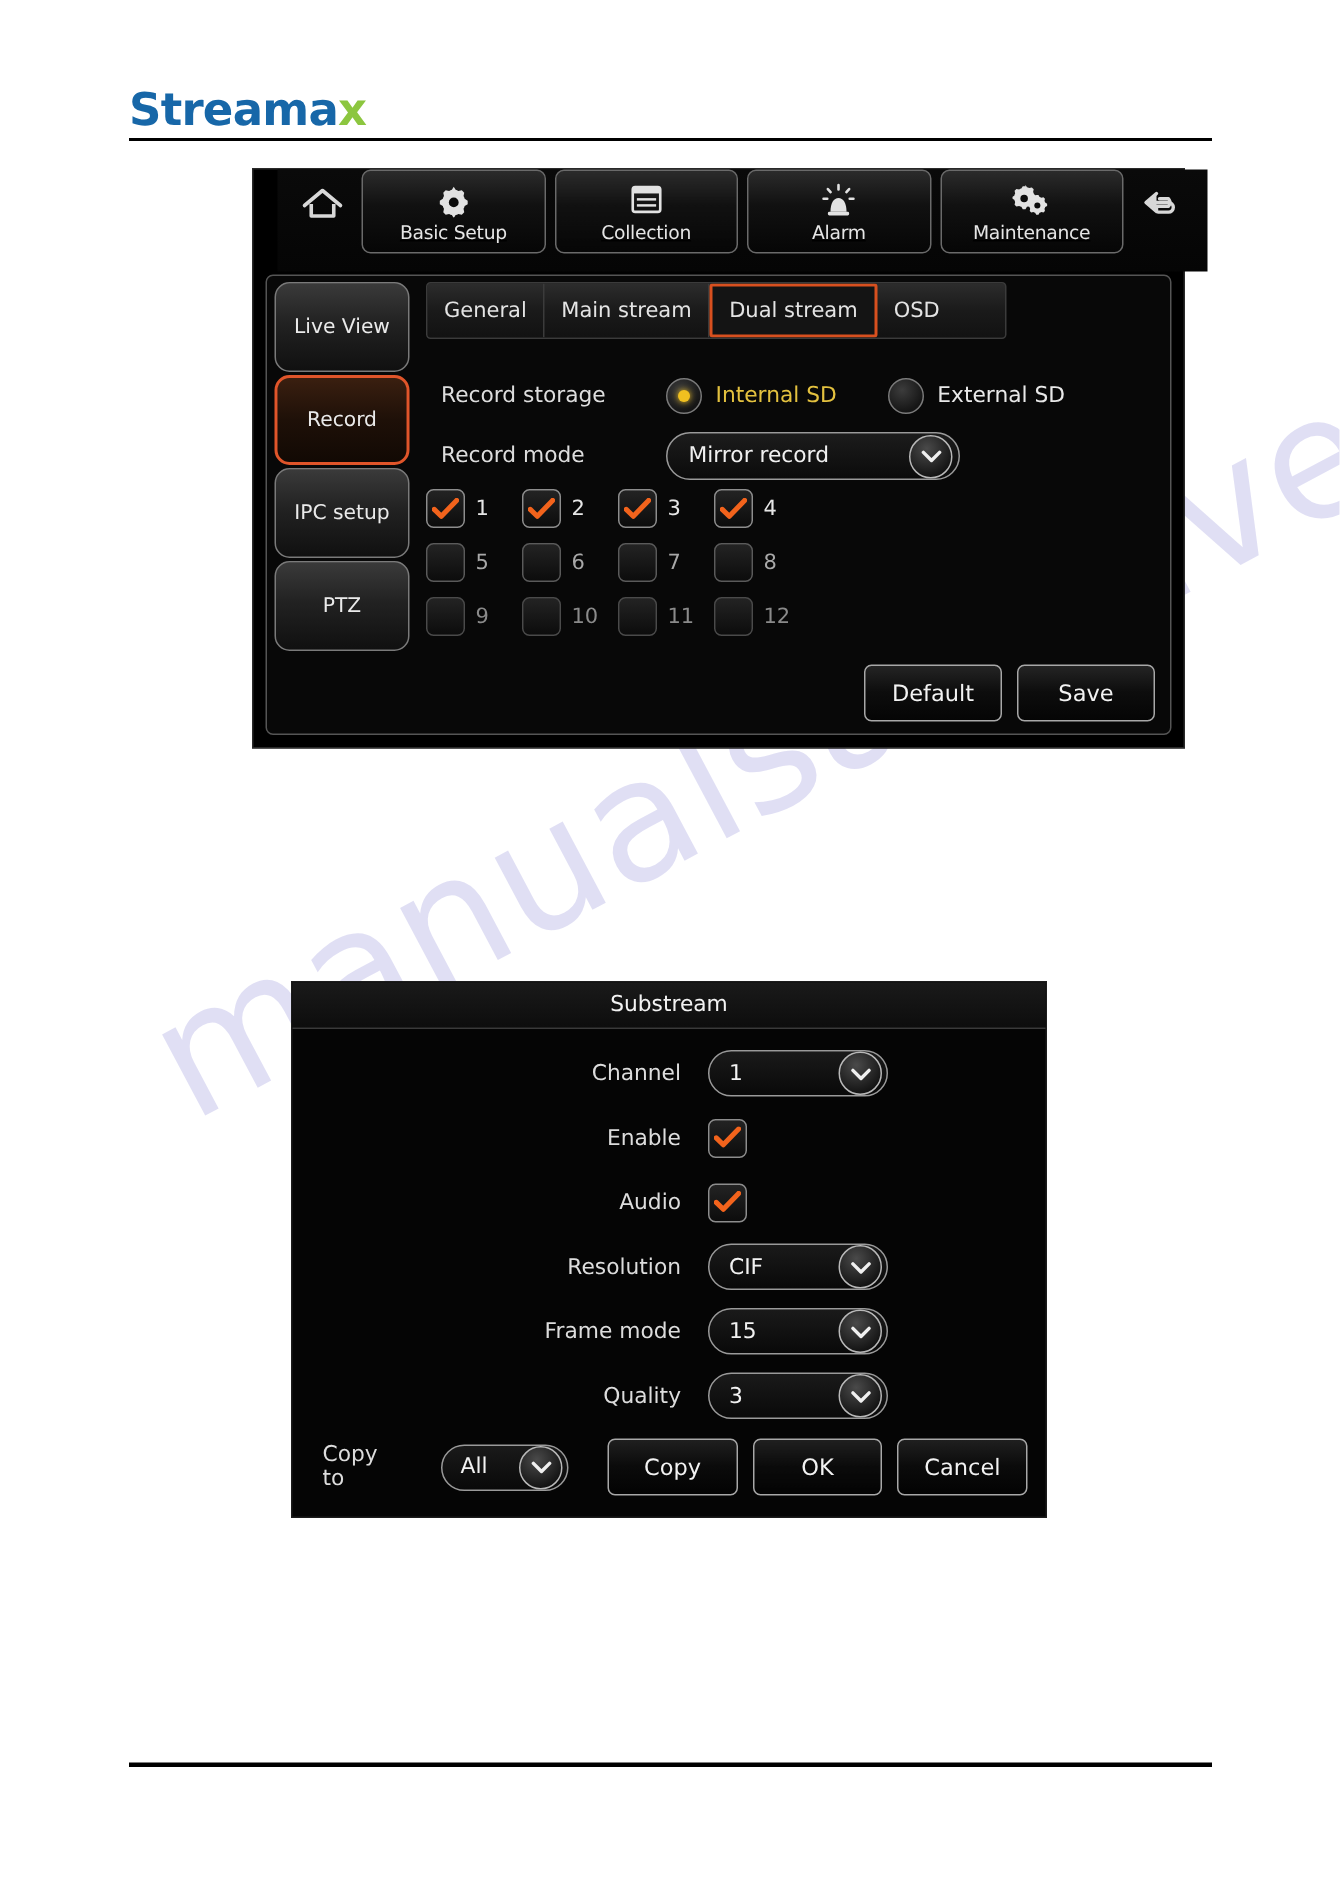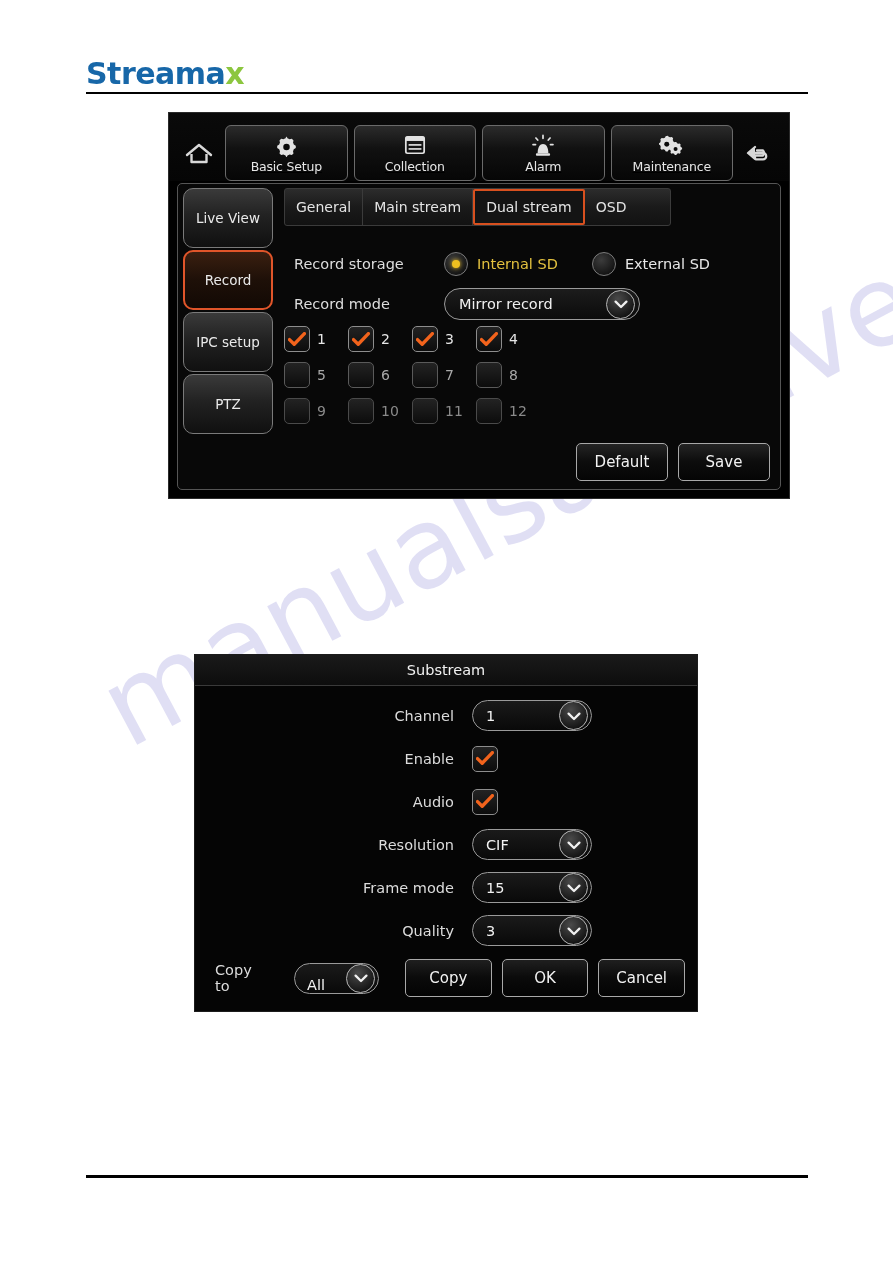--- a/index.html
+++ b/index.html
@@ -80,25 +80,25 @@
     height: 387px;
     background: #000000;
     border: 1px solid #2a2a2a;
     box-sizing: border-box;
     z-index: 10;
   }
 
   
   .toolbar {
     position: absolute;
-    left: 0; top: 0;
+    left: 16px; top: 0;
     width: 100%;
     height: 68px;
     display: flex;
-    align-items: flex-end;
+    align-items: flex-start;
     padding: 0 8px;
     box-sizing: border-box;
     background: linear-gradient(#0a0a0a, #050505);
     text-decoration: underline;
   }
   .home-btn, .back-btn {
     width: 44px;
     height: 50px;
     display: flex;
     align-items: center;
@@ -399,21 +399,21 @@
     color: #dcdcdc;
     font-family: "DejaVu Sans", sans-serif;
     margin-right: 14px;
   }
   .copyto-select {
     width: 86px;
     height: 31px;
     border: 1px solid #9a9a9a;
     border-radius: 16px;
     background: linear-gradient(180deg,#1a1a1a, #090909);
-    display: flex; align-items: flex-end;
+    display: flex; align-items: center;
     padding: 0 3px 0 12px;
     box-sizing: border-box;
     margin-right: 16px;
   }
   .copyto-select .val {
     flex: 1 1 auto;
     font-size: 14.5px;
     color: #f2f2f2;
     font-family: "DejaVu Sans", sans-serif;
   }

